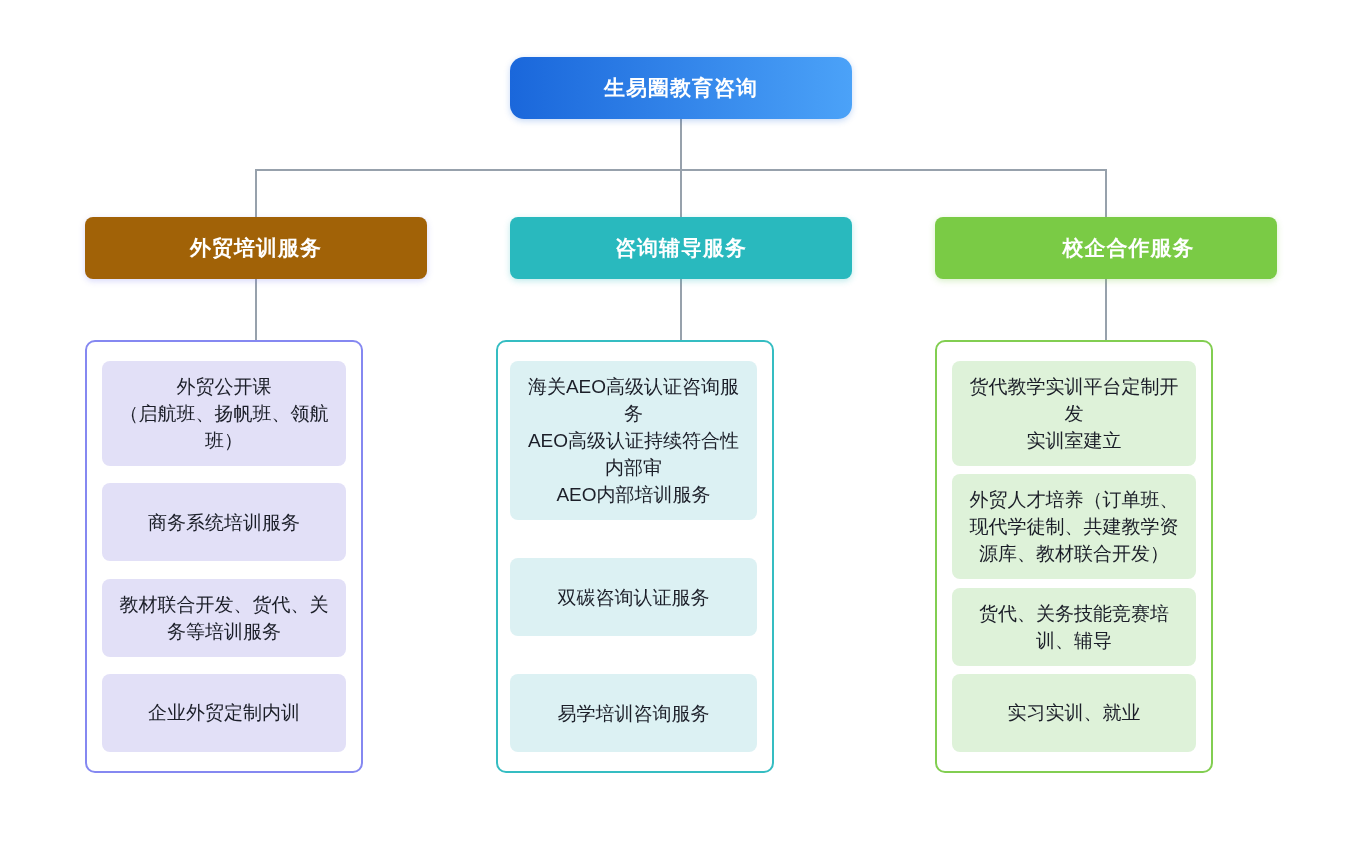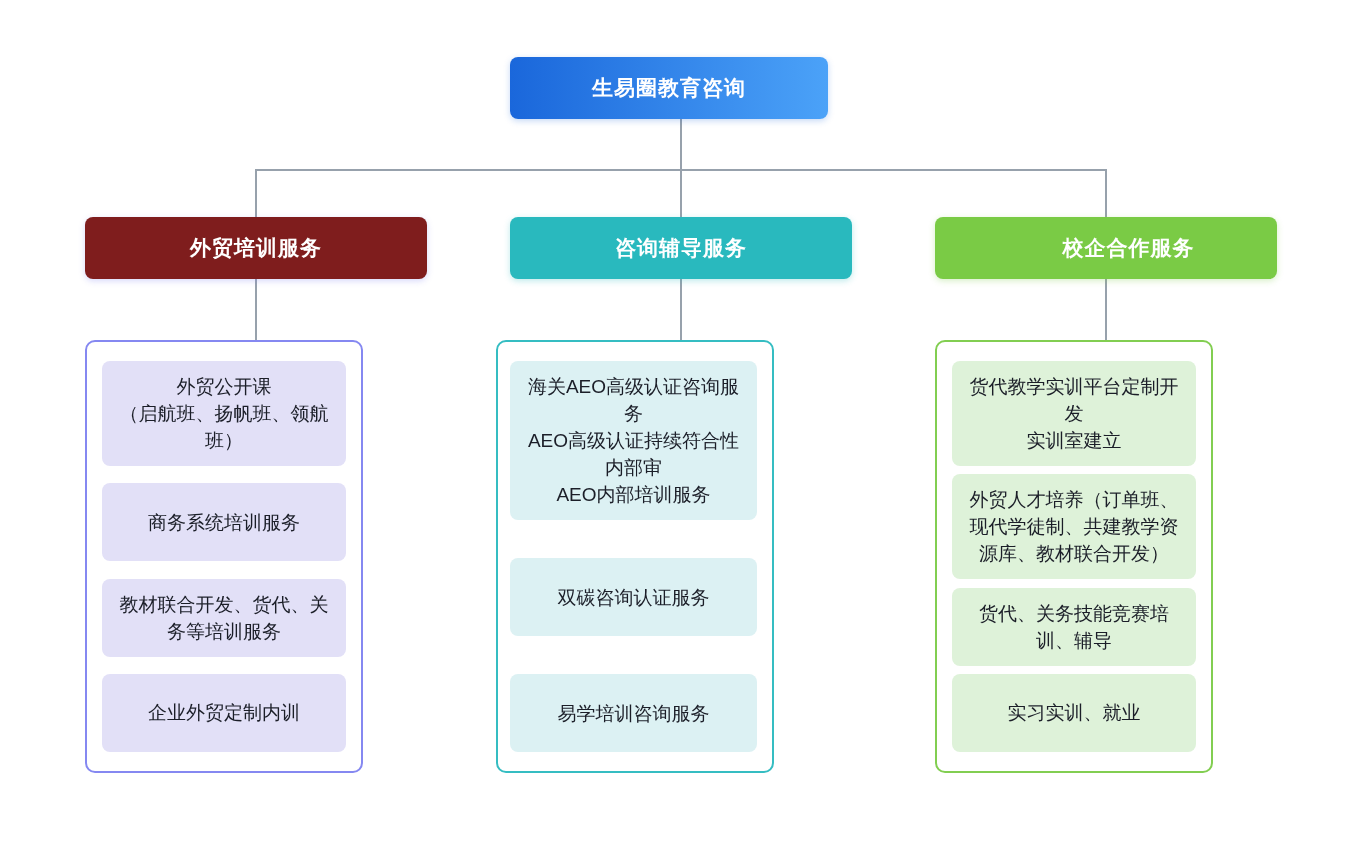--- a/index.html
+++ b/index.html
@@ -14,42 +14,42 @@
 
   
   .line { position: absolute; background: #97a1ac; }
   .line.v { width: 2px; }
   .line.h { height: 2px; }
 
   
   .root-node {
     position: absolute;
     left: 510px; top: 57px;
-    width: 318px; height: 62px;
-    border-radius: 8px;
+    width: 342px; height: 62px;
+    border-radius: 14px;
     background: linear-gradient(90deg, #1a67db, #4ba2f8);
     color: #ffffff;
     font-size: 21px; font-weight: bold;
     display: flex; align-items: center; justify-content: center;
     box-shadow: 0 2px 6px rgba(26,103,219,0.25);
     letter-spacing: 1px;
   }
 
   
   .branch-header {
     position: absolute;
     top: 217px;
     width: 342px; height: 62px;
     border-radius: 8px;
     color: #ffffff;
     font-size: 21px; font-weight: bold;
     display: flex; align-items: center; justify-content: center;
     letter-spacing: 1px;
   }
-  .branch-0 .branch-header { left: 85px;  background: #7f1d1d; box-shadow: 0 2px 6px rgba(123,126,240,0.3); }
+  .branch-0 .branch-header { left: 85px;  background: #a16207; box-shadow: 0 2px 6px rgba(123,126,240,0.3); }
   .branch-1 .branch-header { left: 510px; background: #29b9be; box-shadow: 0 2px 6px rgba(41,185,190,0.3); }
   .branch-2 .branch-header { left: 935px; background: #7acb45; box-shadow: 0 2px 6px rgba(122,203,69,0.3); padding-left: 45px; }
 
   
   .branch-container {
     position: absolute;
     top: 340px;
     width: 278px; height: 433px;
     border-radius: 10px;
     background: #ffffff;

